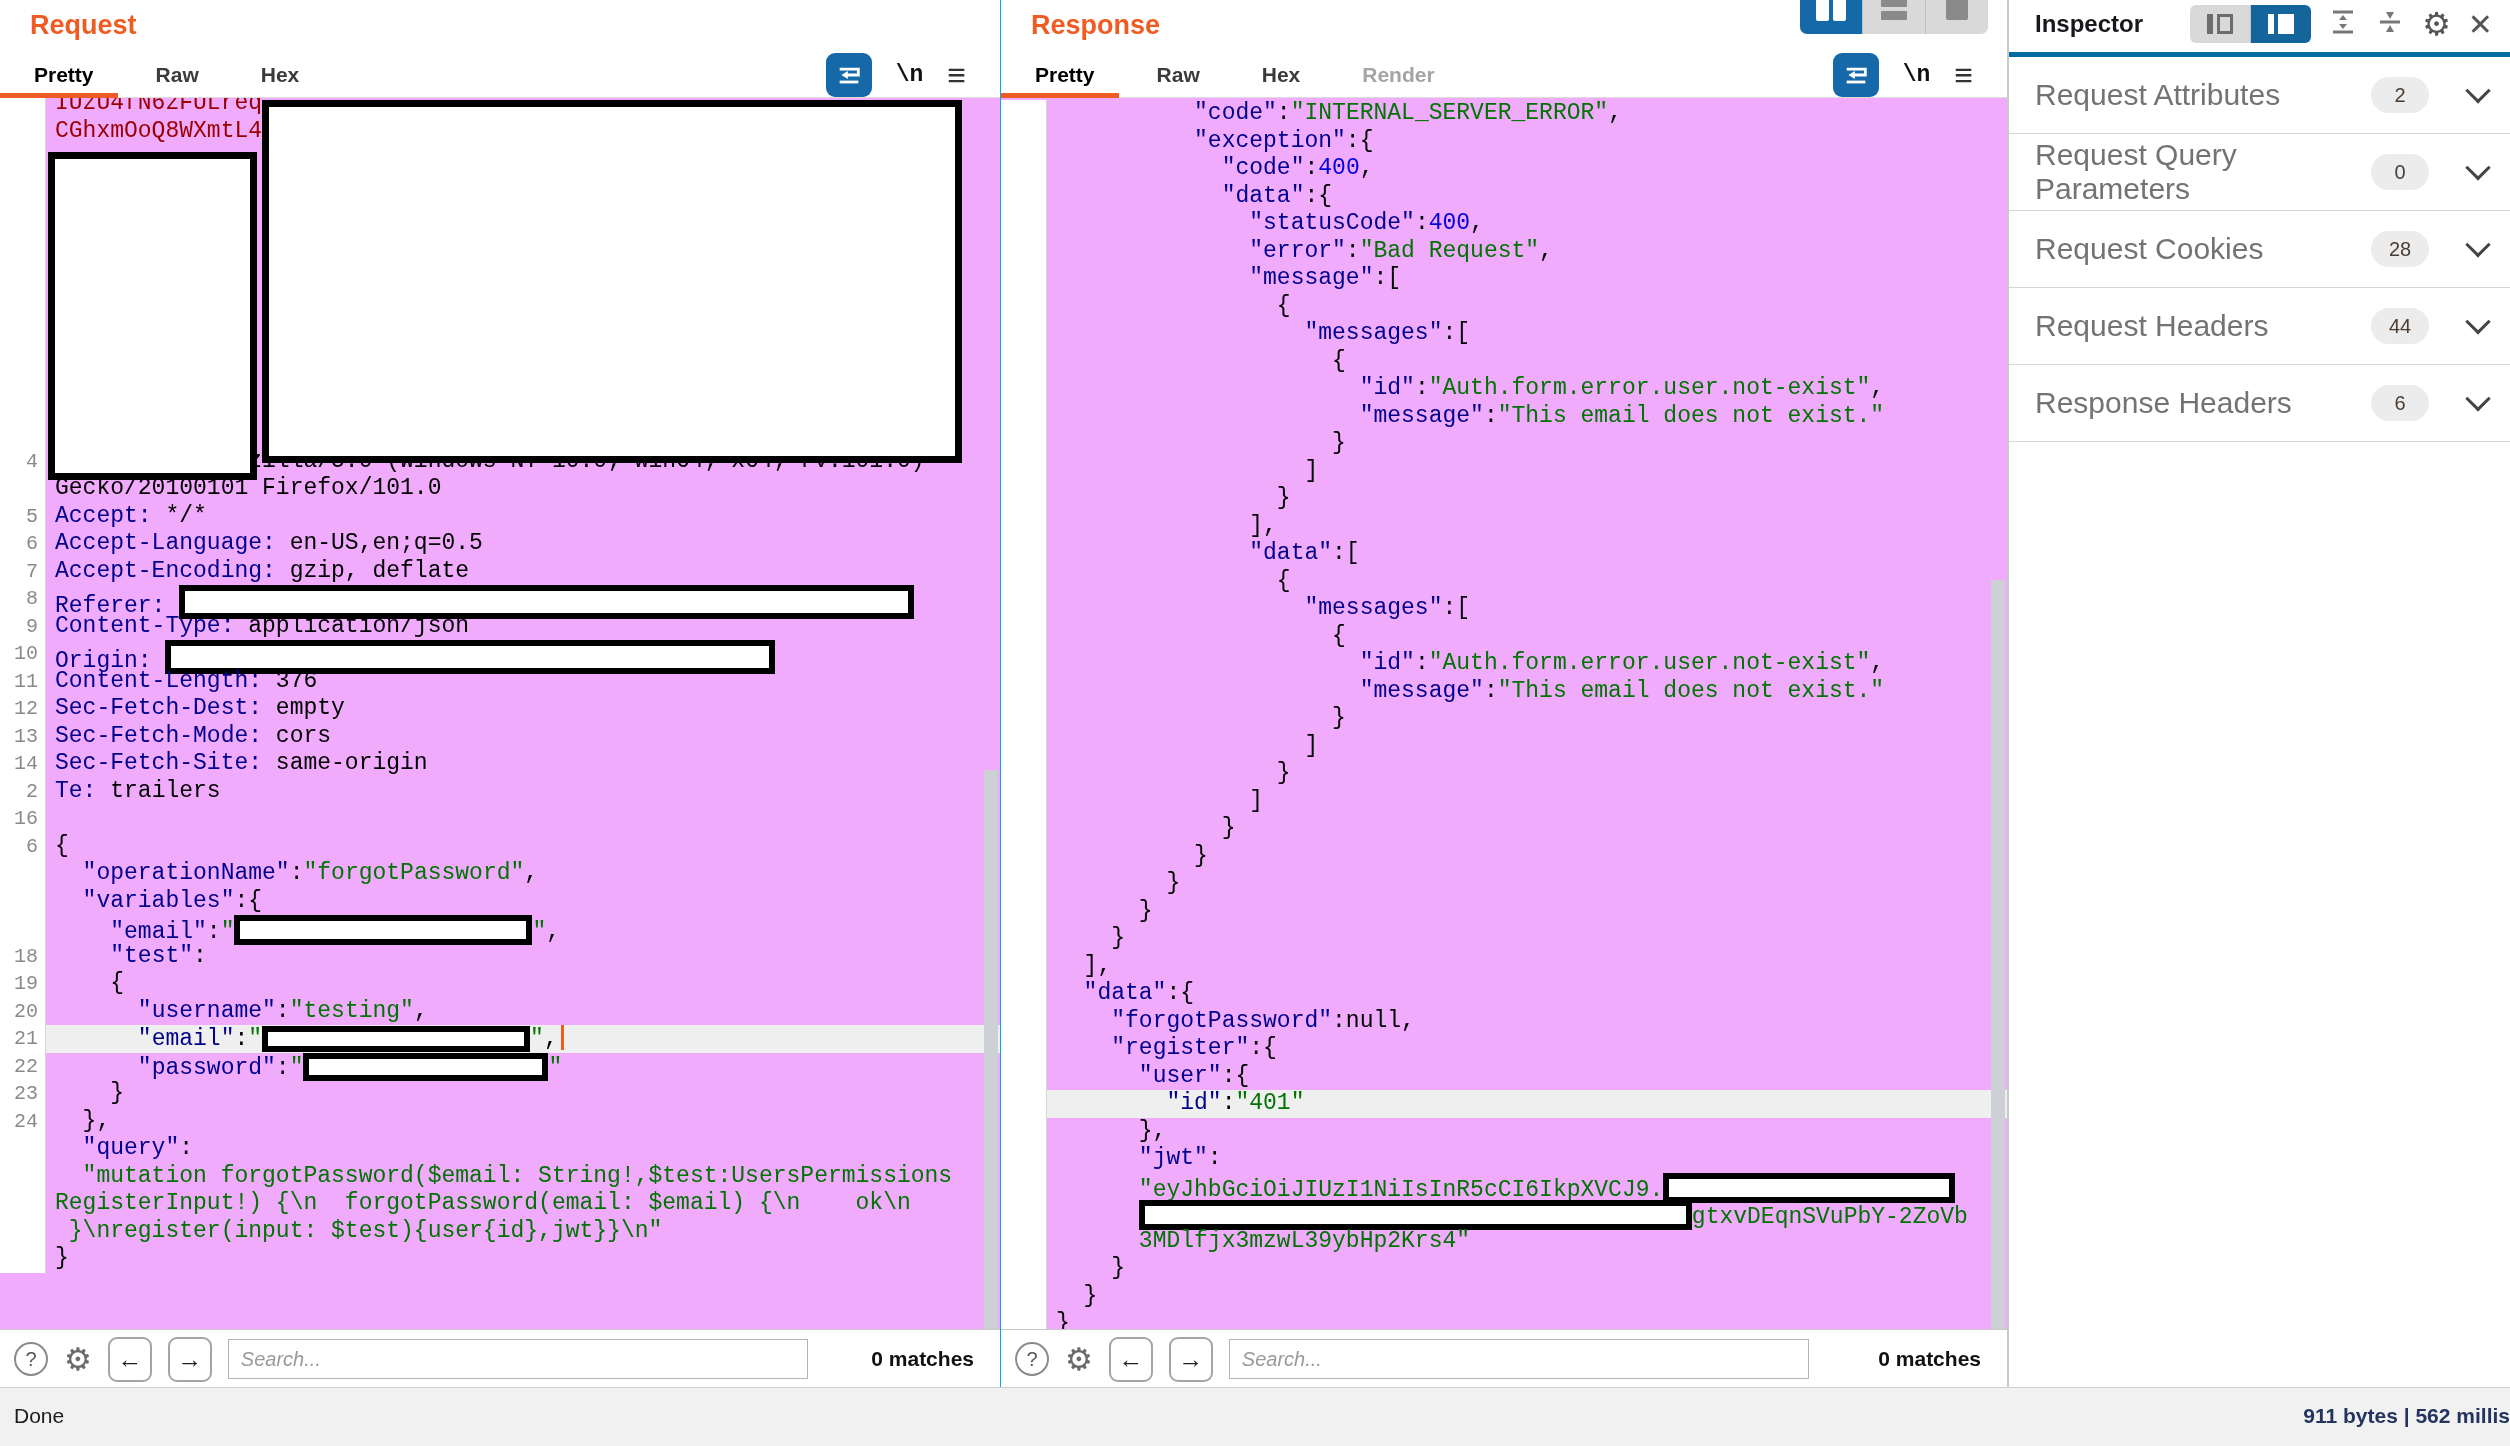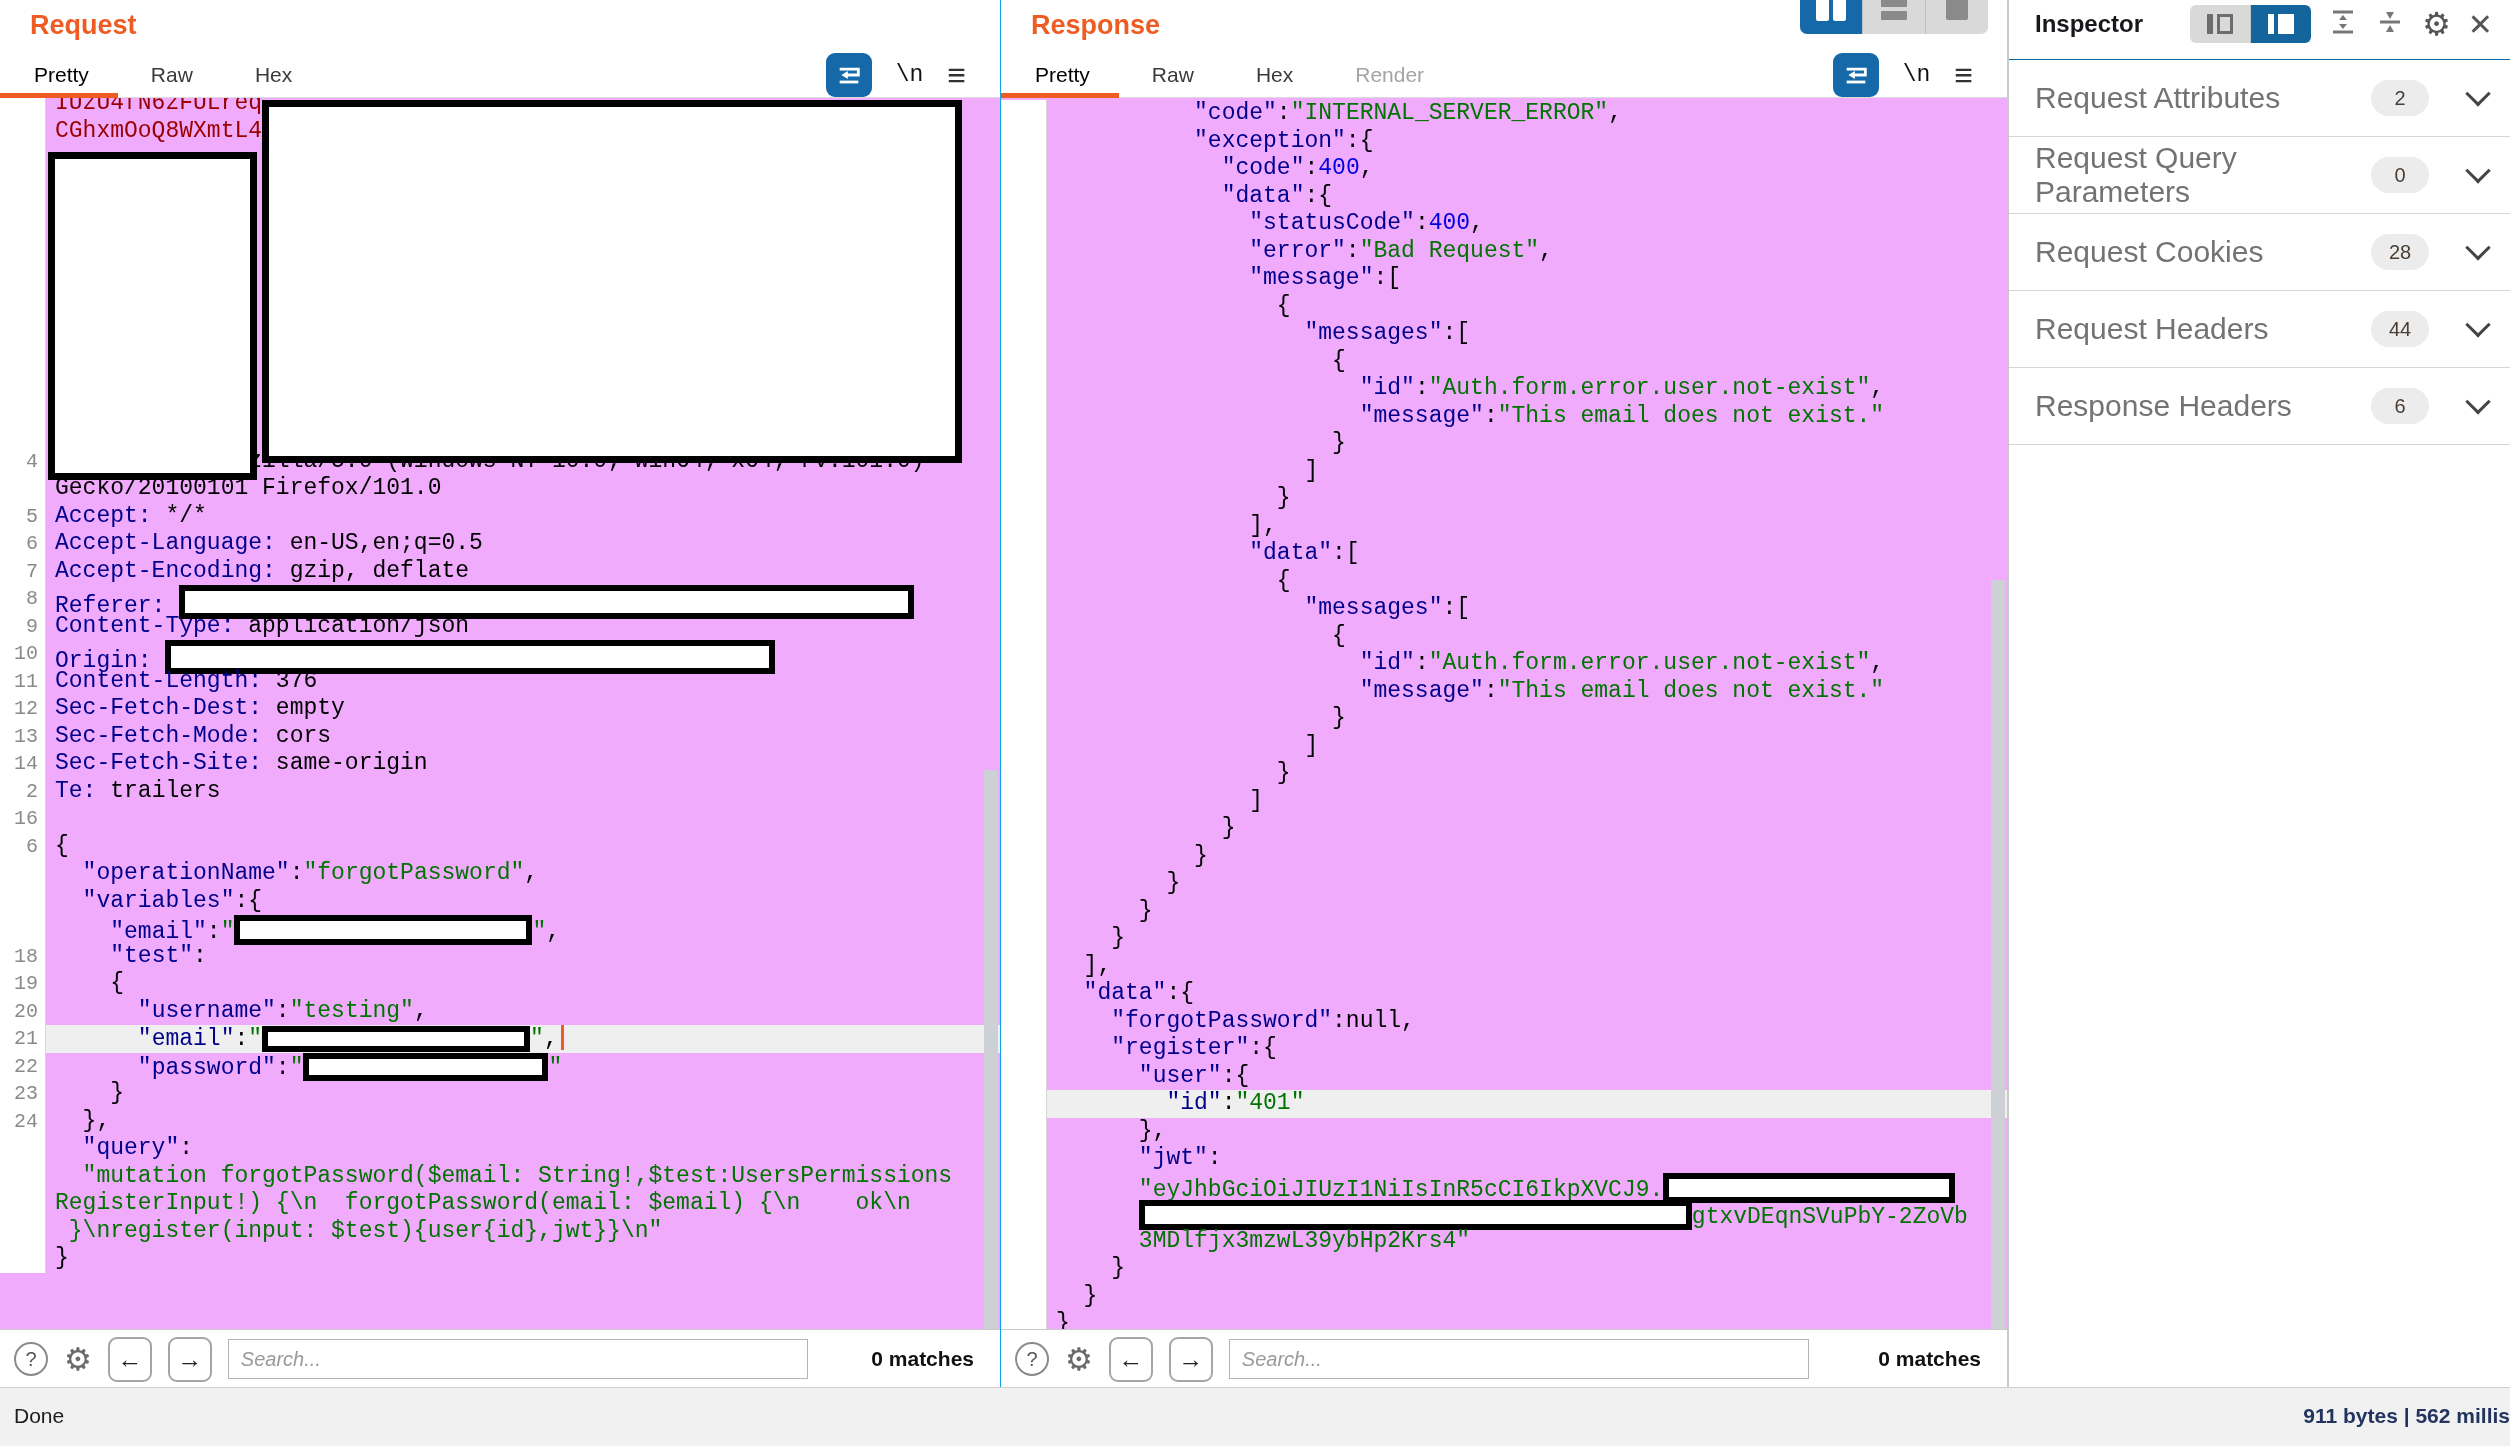--- a/index.html
+++ b/index.html
@@ -5,21 +5,21 @@
   html,body{margin:0;padding:0;}
   body{width:2510px;height:1446px;position:relative;overflow:hidden;background:#fff;
        font-family:"Liberation Sans",sans-serif;color:#222;}
   
   .pane{position:absolute;top:0;height:1388px;background:#fff;}
   #pane-req{left:0;width:1000px;border-right:3px solid #0ea5e9;}
   #pane-resp{left:1001px;width:1006px;border-right:1px solid #c9c9c9;}
   #inspector{left:2008px;width:502px;}
   .pane-title{position:absolute;left:30px;top:10px;font-size:27px;font-weight:bold;color:#ee5c23;}
   .tabs-row{position:absolute;top:52px;left:0;right:0;height:45px;border-bottom:1px solid #dcdcdc;
-            display:flex;align-items:center;gap:62px;padding-left:34px;}
+            display:flex;align-items:center;gap:62px;padding-left:34px;font-weight:bold;}
   .tab{font-size:21px;color:#3b3b3b;cursor:default;}
   .tab.active{color:#000;}
   .tab.disabled{color:#a4a4a4;}
   .tab-underline{position:absolute;left:0;bottom:-2px;width:118px;height:6px;background:#ee5c23;}
   .tab-icons{position:absolute;right:34px;top:0;height:100%;display:flex;align-items:center;gap:24px;}
   .wrap-btn{width:46px;height:44px;border-radius:9px;background:#1569a8;display:flex;align-items:center;justify-content:center;}
   .nl-label{font-family:"Liberation Mono",monospace;font-size:23px;color:#111;}
   .menu-label{font-size:32px;color:#333;line-height:20px;}
   
   .code-area{position:absolute;top:98px;left:0;right:0;bottom:58px;overflow:hidden;background:#f0abfc;}
@@ -47,21 +47,21 @@
   .help-ic{width:34px;height:34px;border:2px solid #8a8a8a;border-radius:50%;display:flex;
            align-items:center;justify-content:center;font-size:20px;color:#555;box-sizing:border-box;}
   .gear-ic{font-family:"DejaVu Sans",sans-serif;font-size:31px;color:#6a6a6a;line-height:1;}
   .nav-btn{width:44px;height:45px;border:2px solid #a5a5a5;border-radius:9px;background:#fff;
            display:flex;align-items:center;justify-content:center;font-size:25px;color:#222;box-sizing:border-box;}
   .search-input{width:580px;height:40px;border:1px solid #b4b4b4;box-sizing:border-box;
                 font-size:20px;font-style:italic;padding-left:12px;color:#333;background:#fff;}
   .search-input::placeholder{color:#9a9a9a;font-style:italic;}
   .matches{margin-left:auto;margin-right:26px;font-size:21px;font-weight:600;color:#111;white-space:nowrap;}
   
-  .insp-header{height:48px;display:flex;align-items:center;padding:0 18px 11px 26px;border-bottom:1px solid #0369a1;}
+  .insp-header{height:48px;display:flex;align-items:center;padding:0 18px 4px 26px;border-bottom:5px solid #0369a1;}
   .insp-title{font-size:24px;font-weight:bold;color:#17171c;}
   .insp-controls{margin-left:auto;display:flex;align-items:center;gap:17px;}
   .seg-ctl{display:flex;border-radius:6px;overflow:hidden;}
   .seg-cell{width:60px;height:38px;display:flex;align-items:center;justify-content:center;gap:4px;background:#d9d9d9;}
   .seg-cell.sel{background:#15659d;}
   .seg-cell + .seg-cell{border-left:1px solid #c2c2c2;}
   .glyph-bar{width:6px;height:20px;}
   .glyph-sq{width:16px;height:20px;}
   .dark{background:#6d6d6d;} .darko{border:3px solid #6d6d6d;box-sizing:border-box;background:transparent;}
   .white{background:#fff;} .whiteo{border:3px solid #fff;box-sizing:border-box;background:transparent;}

